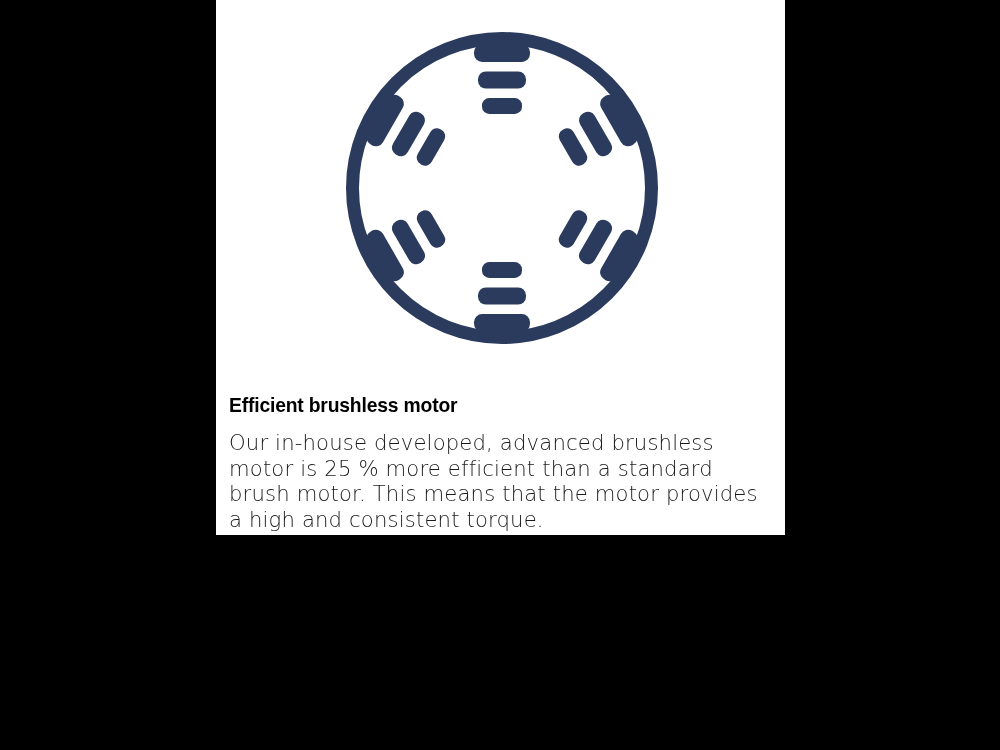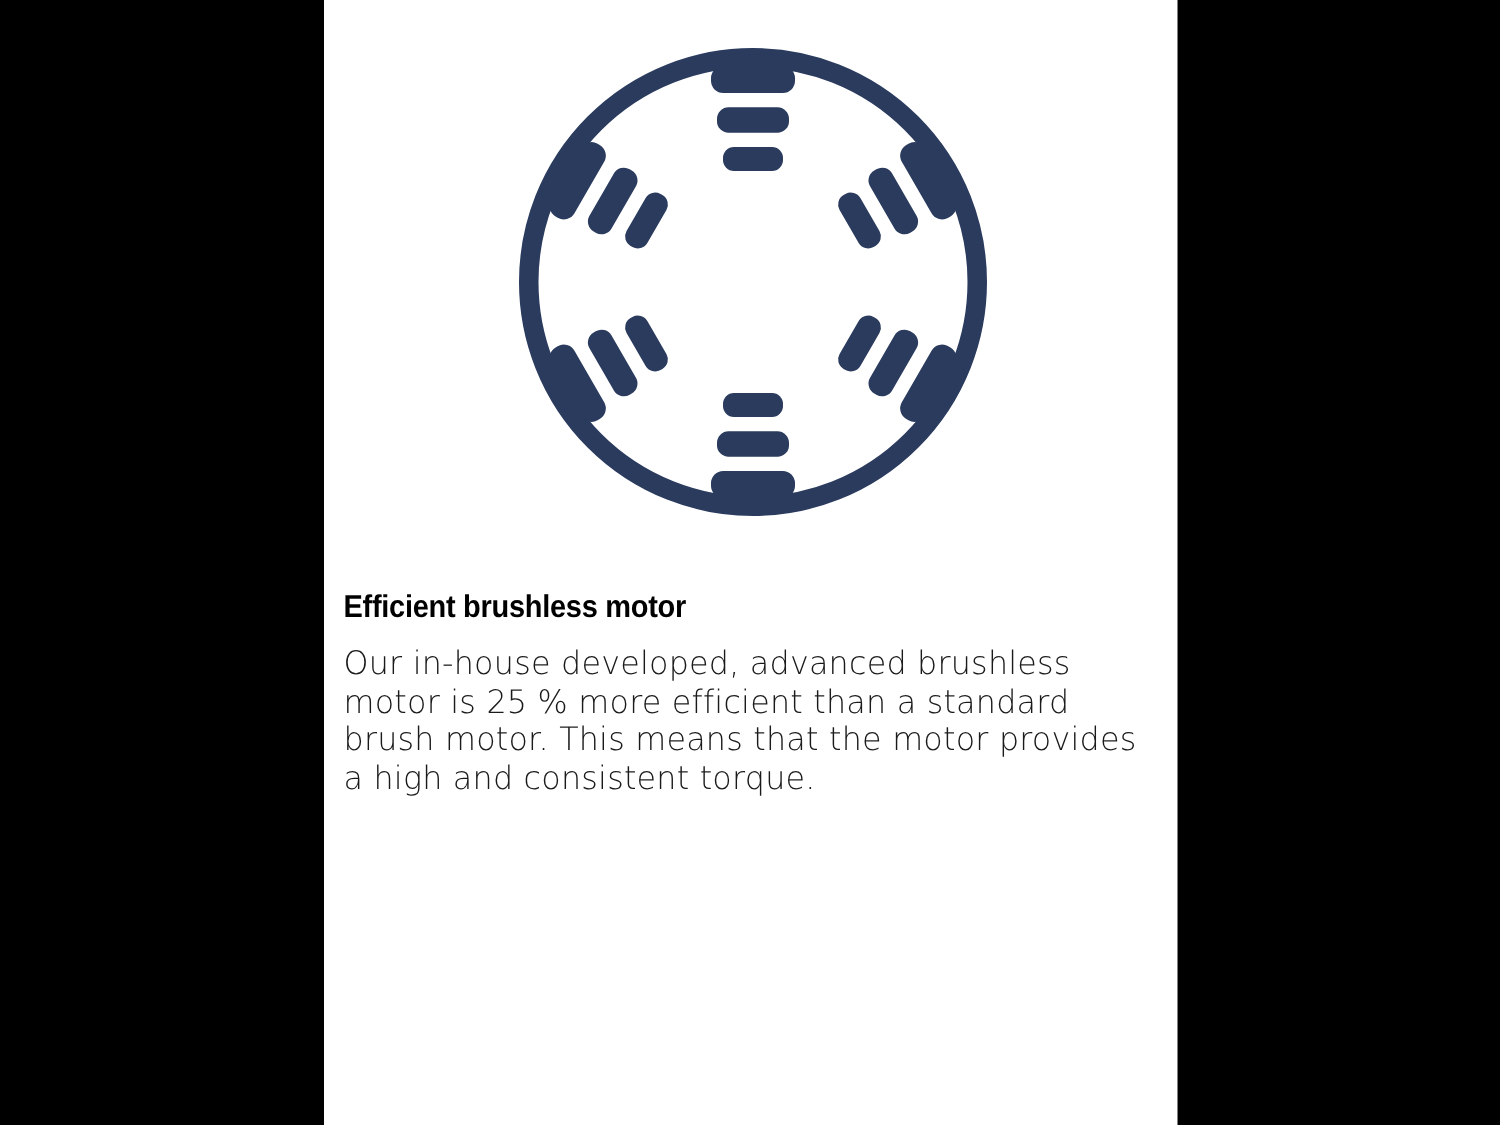--- a/index.html
+++ b/index.html
@@ -18,21 +18,21 @@
     width: 1000px;
     height: 750px;
     background: #000000;
   }
   
   #panel {
     position: absolute;
     left: 216px;
     top: 0px;
     width: 569px;
-    height: 750px;
+    height: 535px;
     background: #ffffff;
   }
   
   #icon-wrap {
     position: absolute;
     left: 116px;   
     top: 18px;
     width: 340px;
     height: 340px;
   }

